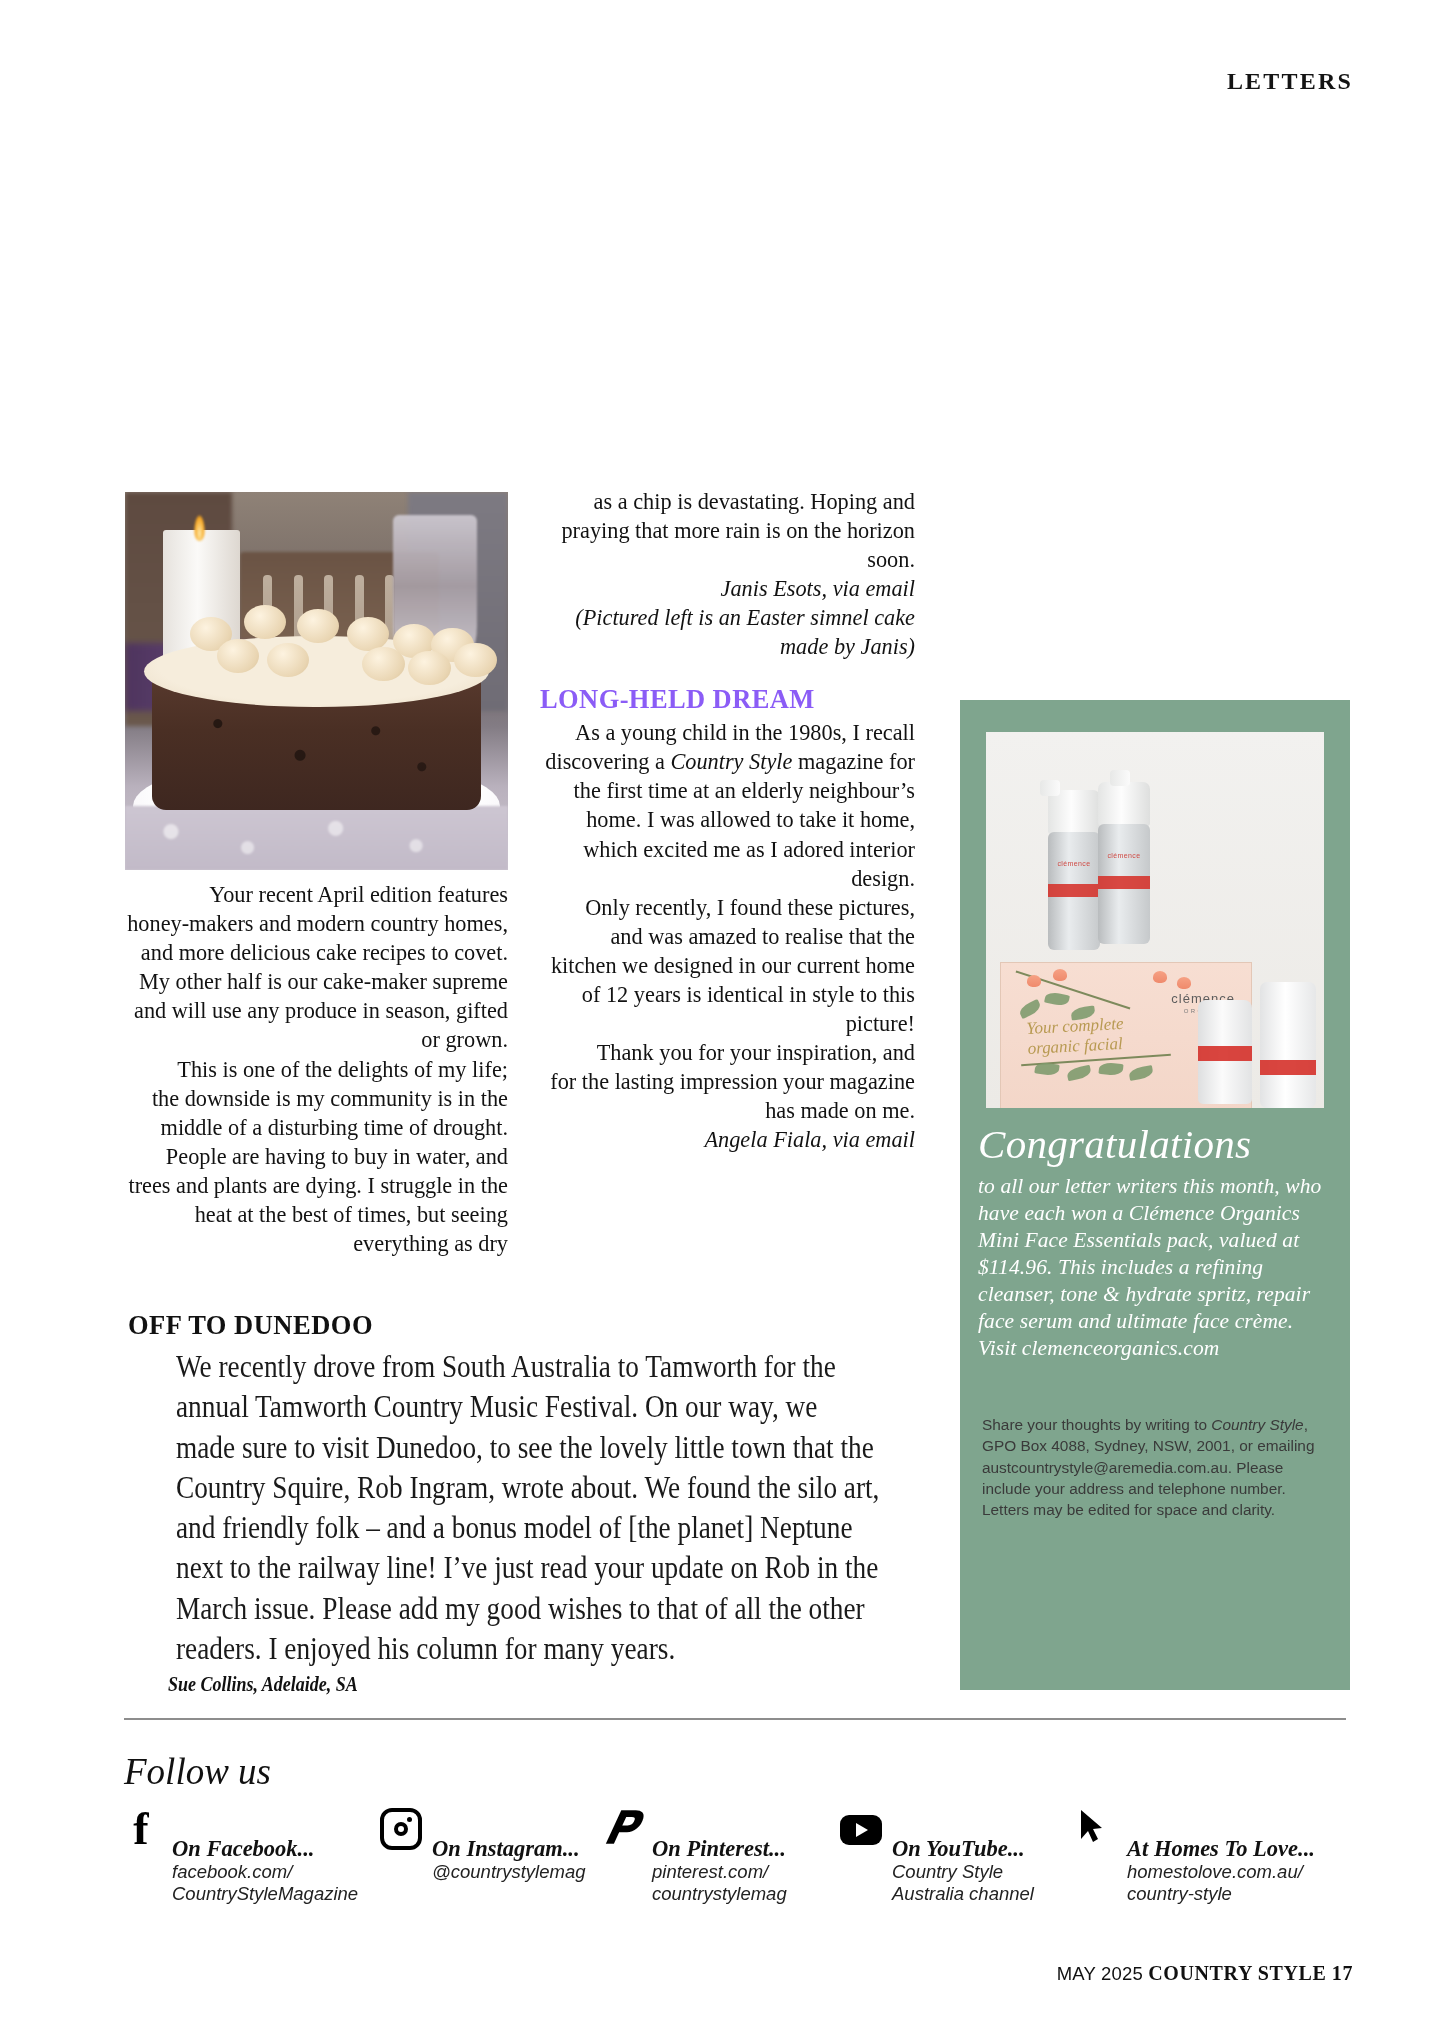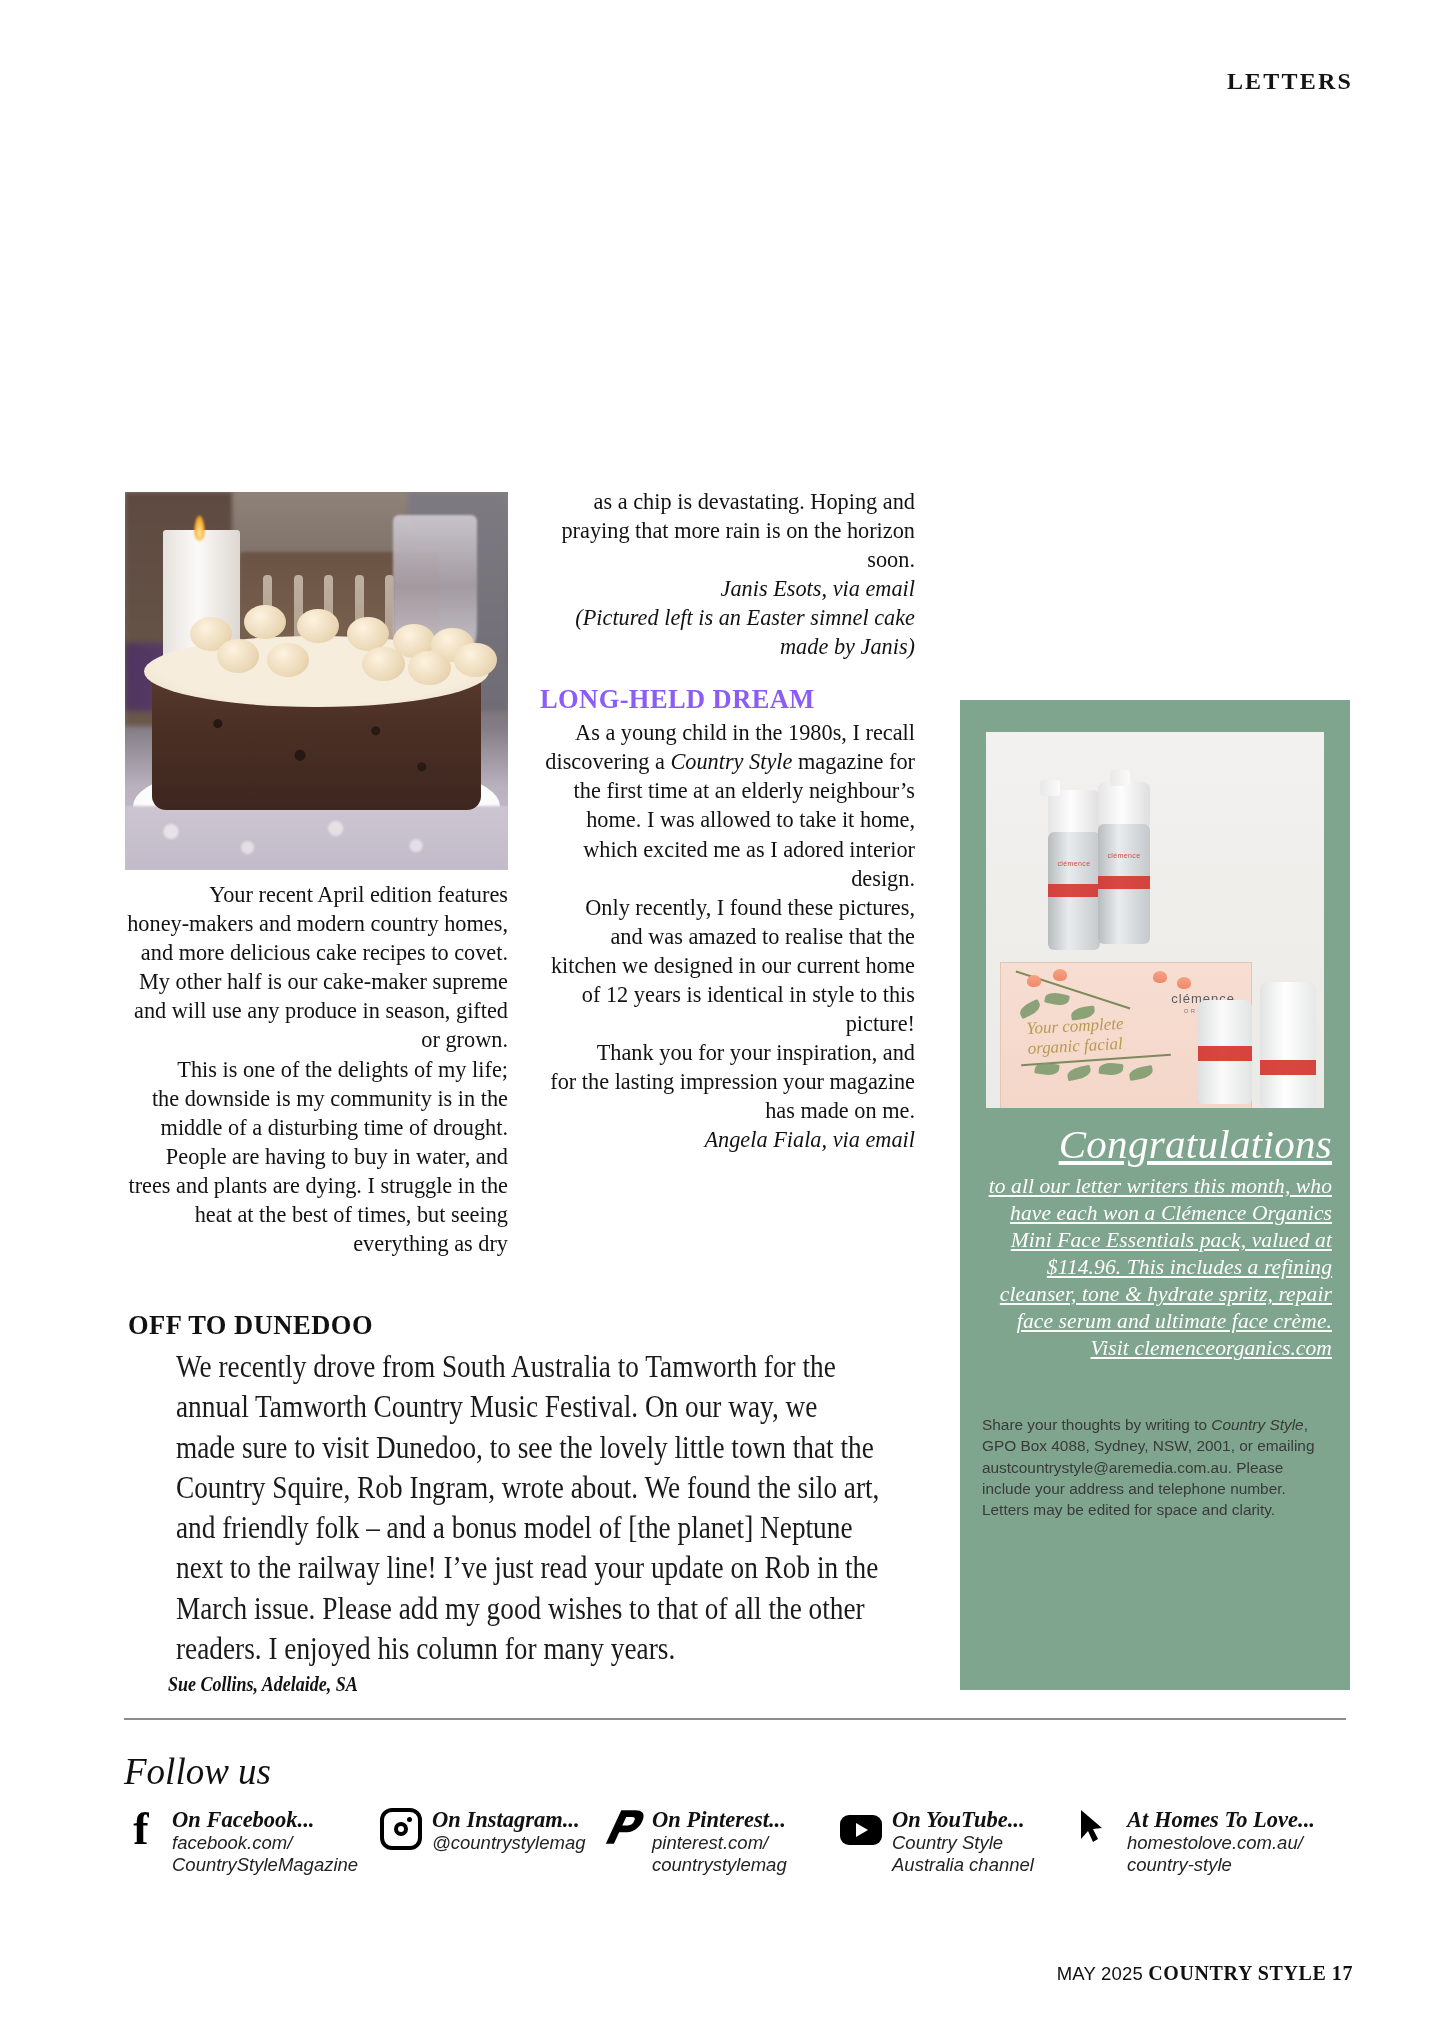--- a/index.html
+++ b/index.html
@@ -114,23 +114,22 @@
   .pp-flower{position:absolute;width:14px;height:12px;border-radius:50% 50% 40% 40%;
     background:linear-gradient(180deg,#f6a184,#ef8a6c);}
   .pp-tube{position:absolute;right:72px;bottom:4px;width:54px;height:104px;
     border-radius:8px 8px 5px 5px;background:linear-gradient(90deg,#dedfe0,#fbfbfb 45%,#e2e3e4);}
   .pp-tube .lb{position:absolute;left:0;top:46px;width:100%;height:15px;background:#d5312a;opacity:.9;}
   .pp-pump{position:absolute;right:8px;bottom:0;width:56px;height:126px;
     border-radius:7px;background:linear-gradient(90deg,#e2e3e4,#ffffff 45%,#e6e7e8);}
   .pp-pump .lb{position:absolute;left:0;top:78px;width:100%;height:15px;background:#d5312a;opacity:.9;}
 
   .congrats{
-    position:absolute;left:18px;top:424px;width:354px;text-align:right;
+    position:absolute;left:18px;top:424px;width:354px;text-align:left;
     color:#ffffff;
-    text-decoration:underline;
   }
   .congrats h2{
     margin:0 0 8px 0;font-weight:normal;font-style:italic;
     font-size:41px;line-height:1;letter-spacing:.3px;
   }
   .congrats p{
     margin:0;font-style:italic;font-size:21.5px;line-height:1.26;
     letter-spacing:.1px;
   }
   .fineprint{
@@ -171,21 +170,21 @@
   
   .rule{position:absolute;left:124px;top:1718px;width:1222px;height:2px;background:#8d8d8d;}
   .followus{
     position:absolute;left:124px;top:1750px;
     font-style:italic;font-size:37px;color:#111;
   }
   .socials{position:absolute;left:120px;top:1806px;width:1230px;height:110px;}
   .soc{position:absolute;top:0;display:flex;gap:10px;align-items:flex-start;}
   .soc .ic{width:42px;height:42px;flex:0 0 42px;position:relative;margin-top:2px;}
   .soc .tx{padding-top:1px;}
-  .soc .t1{font-style:italic;font-weight:bold;font-size:22.5px;line-height:1.12;color:#111;}
+  .soc .t1{font-style:italic;font-weight:bold;font-size:22.5px;line-height:1.12;color:#111;margin-top:29px;}
   .soc .t2{font-family:"Liberation Sans",sans-serif;font-style:italic;
     font-size:18.5px;line-height:1.18;color:#222;}
 
   .ic-fb{font-family:"Liberation Serif",serif;font-weight:bold;font-size:46px;line-height:42px;color:#000;text-align:center;}
   .ic-ig{border:4px solid #000;border-radius:12px;width:38px;height:38px;box-sizing:border-box;}
   .ic-ig::after{content:"";position:absolute;left:10px;top:10px;width:14px;height:14px;
     border:4px solid #000;border-radius:50%;box-sizing:border-box;}
   .ic-ig::before{content:"";position:absolute;right:6px;top:5px;width:5px;height:5px;border-radius:50%;background:#000;}
   .ic-pt{font-family:"Liberation Serif",serif;font-weight:bold;font-style:italic;font-size:44px;line-height:42px;color:#000;text-align:center;}
   .ic-yt{width:42px;height:30px;background:#000;border-radius:9px;margin-top:7px;position:relative;}

